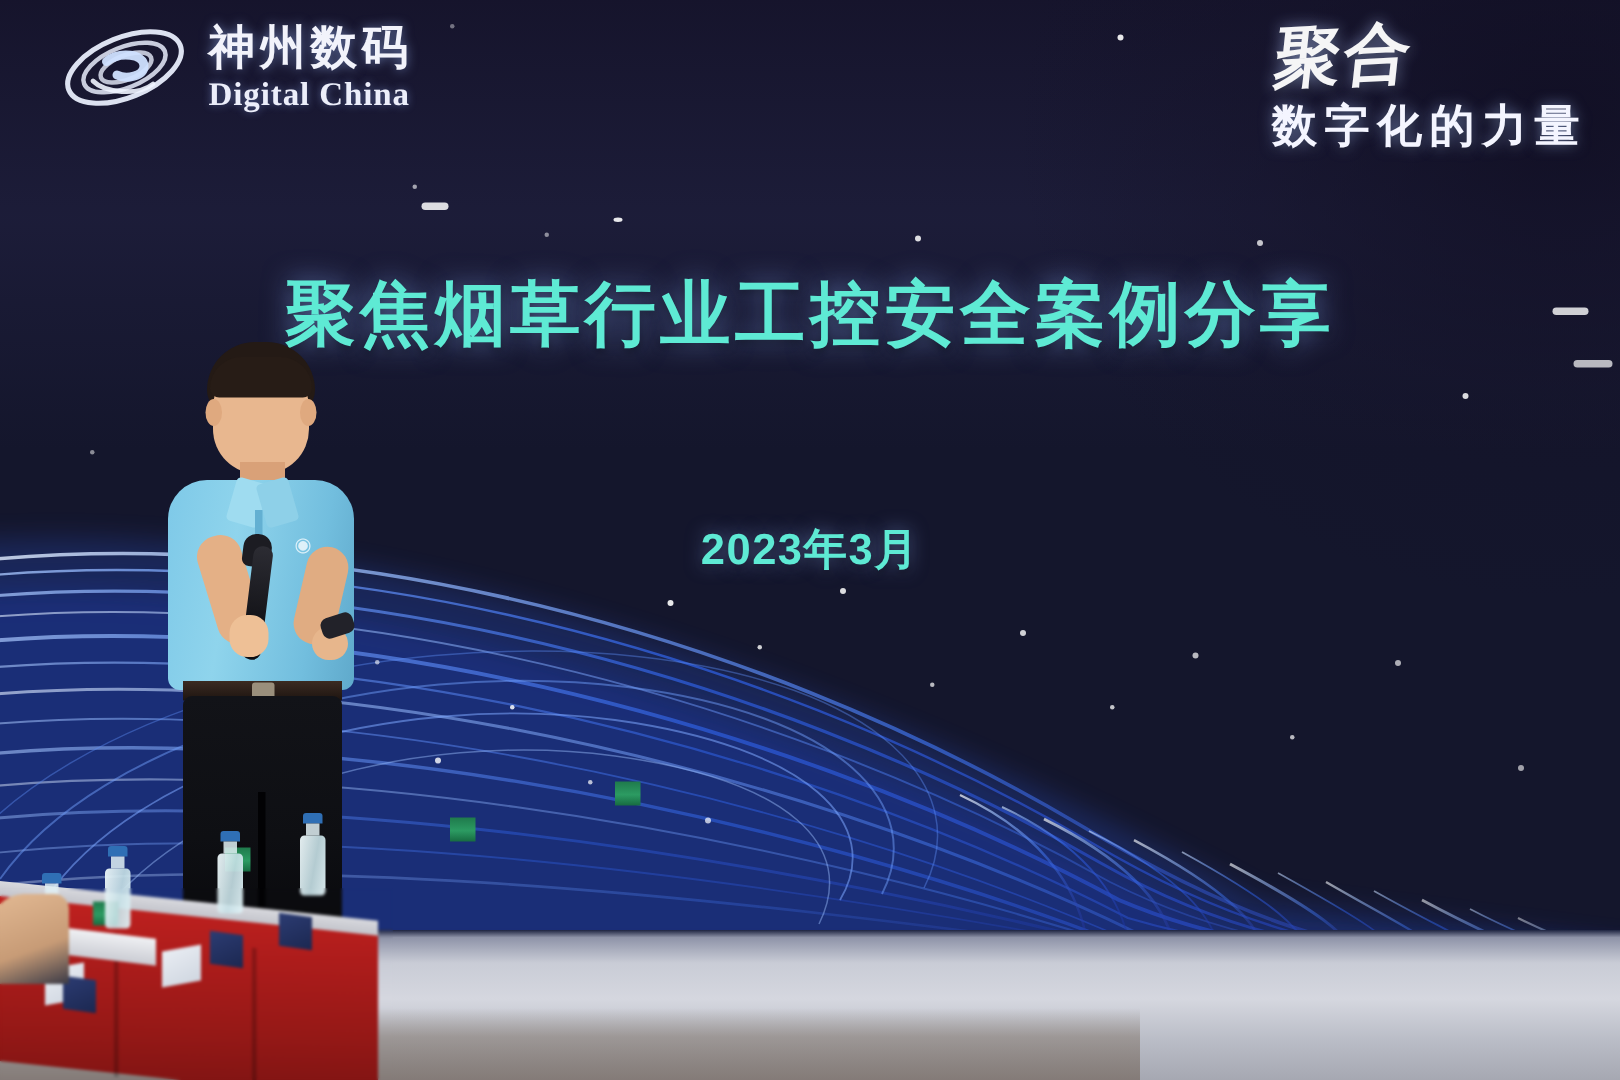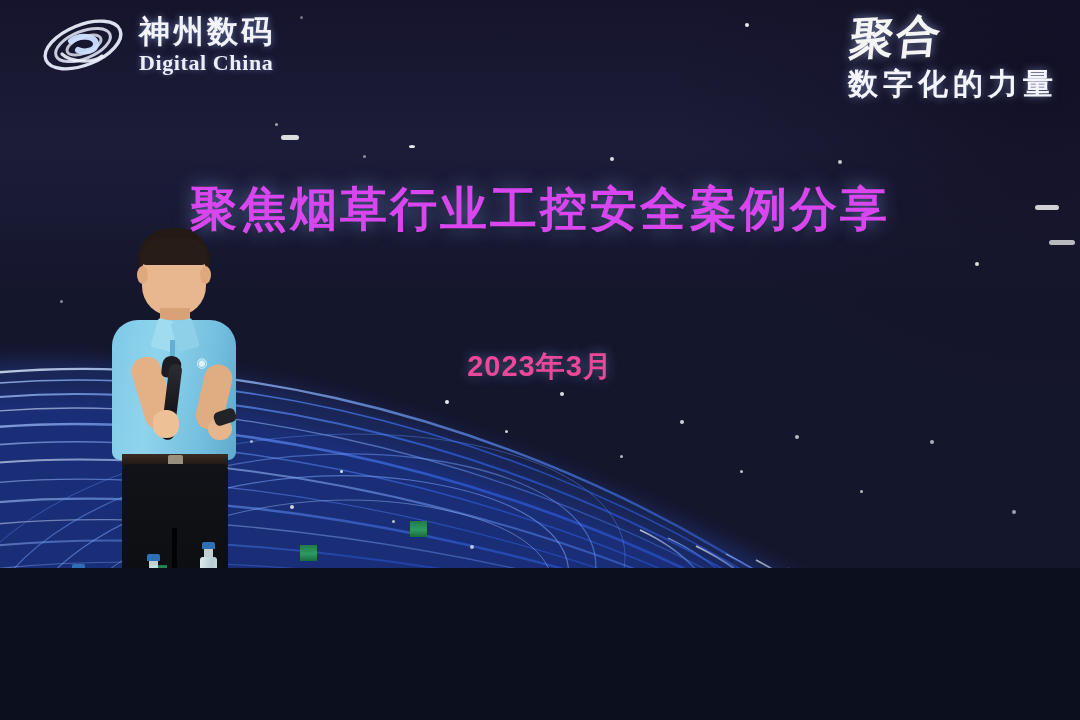--- a/index.html
+++ b/index.html
@@ -5,21 +5,21 @@
   * { margin:0; padding:0; box-sizing:border-box; }
   html, body {
     width:1080px; height:720px; overflow:hidden;
     background:#0c0f1e;
     font-family:"Liberation Sans", sans-serif;
   }
 
   
   .stage{
     position:relative;
-    width:1080px; height:568px;
+    width:1080px; height:720px;
     overflow:hidden;
     background:#14162c;
   }
 
   
   .led-screen{
     position:absolute; left:0; top:0; width:1080px; height:628px;
     overflow:hidden;
     background:
       radial-gradient(ellipse 70% 55% at 18% 96%, rgba(46,96,230,.85) 0%, rgba(30,60,170,.35) 45%, rgba(20,30,80,0) 72%),
@@ -83,29 +83,29 @@
   .ev-sub{
     font-size:30px; font-weight:700; color:#f4f5ff;
     letter-spacing:5px; margin-top:4px;
     text-shadow:0 0 9px rgba(170,195,255,.55), 0 2px 4px rgba(0,0,0,.4);
   }
 
   
   .slide-title{
     position:absolute; left:0; right:0; top:178px;
     text-align:center;
-    font-size:47px; font-weight:700; color:#d946ef;
+    font-size:47px; font-weight:700; color:#5eead4;
     letter-spacing:3px;
     text-shadow:0 0 18px rgba(140,175,255,.55), 0 2px 6px rgba(0,0,0,.55);
     white-space:nowrap;
   }
   .slide-date{
     position:absolute; left:0; right:0; top:347px;
     text-align:center;
-    font-size:29px; font-weight:700; color:#ec4899;
+    font-size:29px; font-weight:700; color:#5eead4;
     letter-spacing:1px;
     text-shadow:0 0 12px rgba(150,180,255,.5), 0 2px 5px rgba(0,0,0,.5);
   }
   .slide-company{
     position:absolute; left:0; right:0; top:452px;
     text-align:center;
     font-size:31px; font-weight:700; color:#ffffff;
     letter-spacing:2px;
     text-shadow:0 0 14px rgba(160,190,255,.6), 0 2px 6px rgba(0,0,0,.5);
   }

